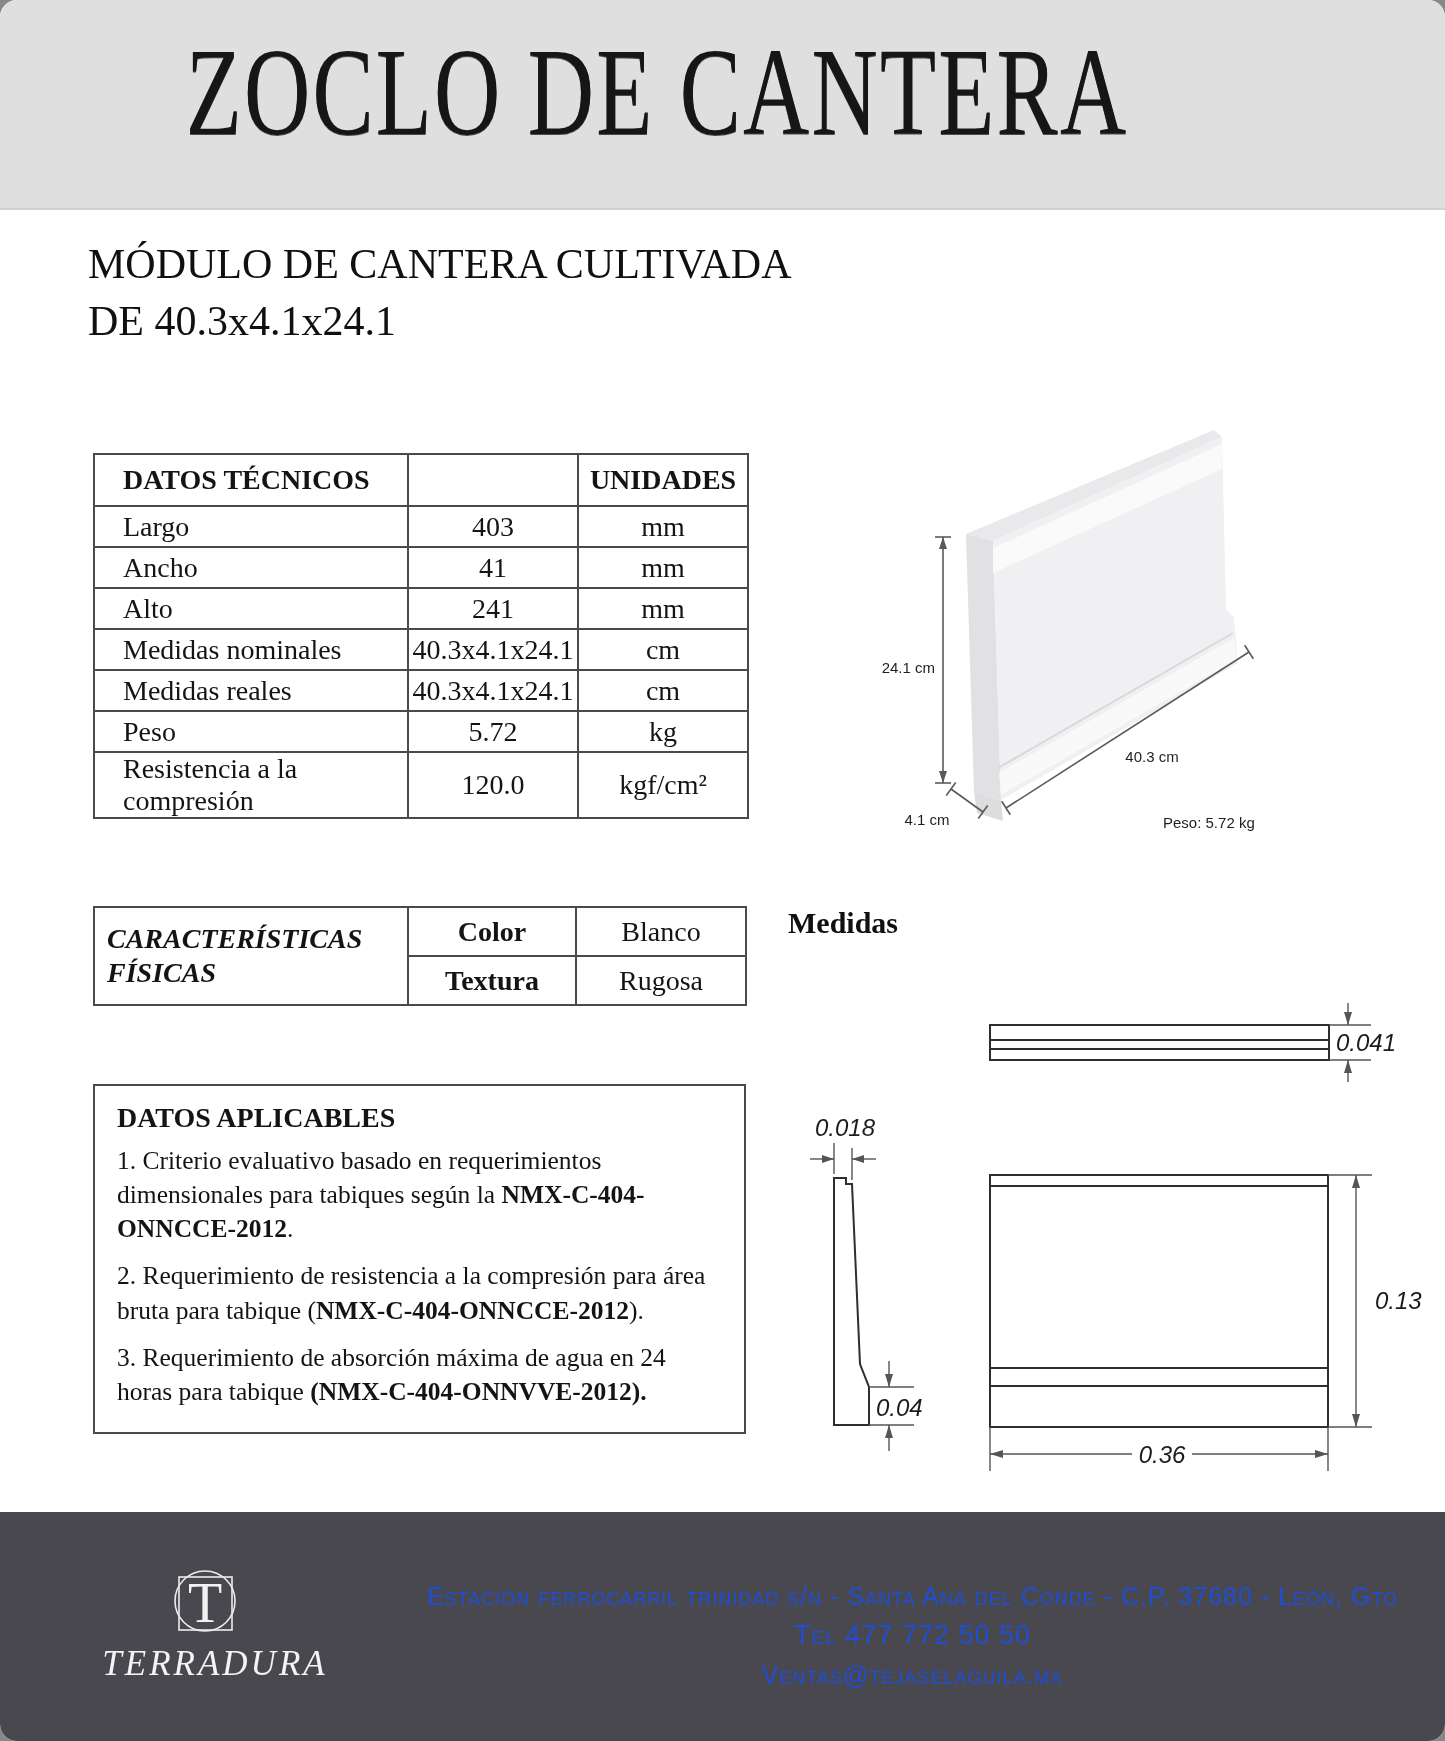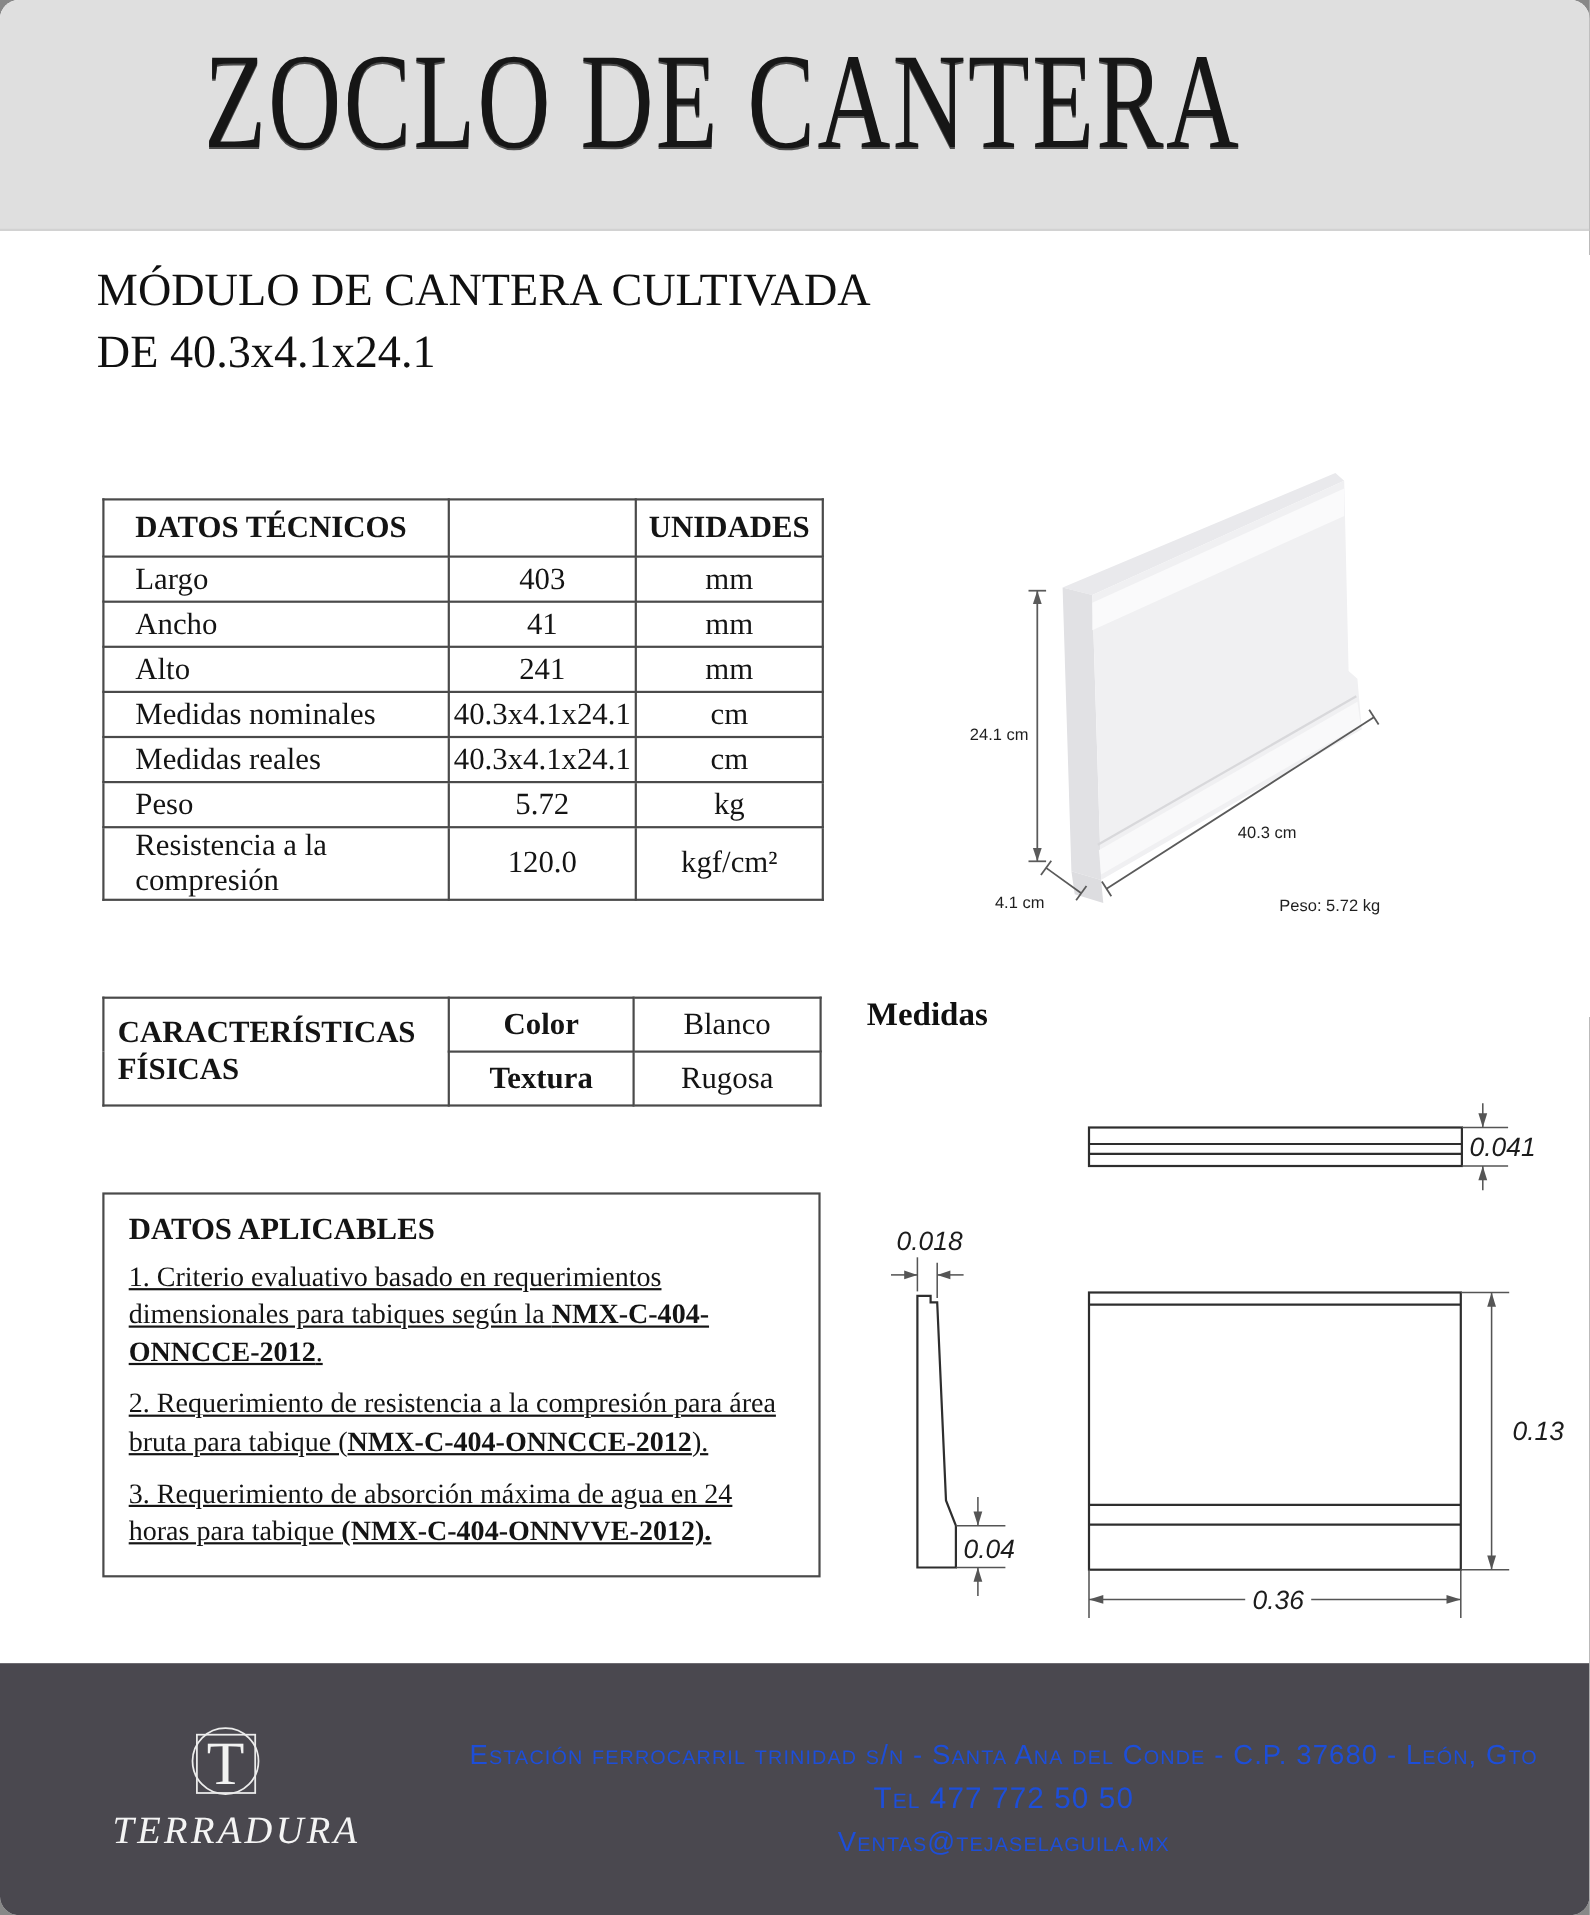--- a/index.html
+++ b/index.html
@@ -24,29 +24,29 @@
   td,th{border:2px solid #4a4a4a;font-weight:normal;padding:0;}
   .tech{left:93px;top:453px;width:654px;font-size:28px;}
   .tech col.c1{width:314px}.tech col.c2{width:170px}.tech col.c3{width:170px}
   .tech .hrow td{height:50px;font-weight:bold;}
   .tech td{height:39px;}
   .cell-label{text-align:left;padding-left:28px;}
   .cell-mid,.cell-unit{text-align:center;}
   .phys{left:93px;top:906px;width:652px;font-size:28px;}
   .phys col.c1{width:314px}.phys col.c2{width:168px}.phys col.c3{width:170px}
   .phys td{height:47px;text-align:center;}
-  .phys .span-cell{text-align:left;padding-left:12px;font-weight:bold;line-height:1.2;}
+  .phys .span-cell{text-align:left;padding-left:12px;font-weight:bold;line-height:1.2;font-style:italic;}
   .phys .prop{font-weight:bold;}
   
   .medidas-heading{position:absolute;left:788px;top:906px;font-size:30px;font-weight:bold;color:#101010;}
   
   .normas{position:absolute;left:93px;top:1084px;width:653px;box-sizing:border-box;
     border:2px solid #4a4a4a;padding:16px 20px 10px 22px;background:#fff;}
   .normas h3{margin:0 0 10px 0;font-size:28px;font-weight:bold;}
-  .normas p{margin:0 0 13px 0;font-size:25.5px;line-height:1.34;text-decoration:underline;}
+  .normas p{margin:0 0 13px 0;font-size:25.5px;line-height:1.34;}
   .normas strong{font-weight:bold;}
   
   svg{position:absolute;overflow:visible;}
   .dimtext{font-family:"Liberation Sans",sans-serif;font-style:italic;font-size:24px;fill:#1c1c1c;}
   .phototext{font-family:"Liberation Sans",sans-serif;font-size:15px;fill:#1f1f1f;}
   
   .footer{position:absolute;left:0;top:1512px;width:1445px;height:229px;background:#4a484f;}
   .brand-name{position:absolute;left:75px;top:1644px;width:280px;text-align:center;
     font-family:"Liberation Serif",serif;font-size:35px;letter-spacing:3px;color:#f4f4f4;font-style:italic;}
   .contact{position:absolute;left:395px;top:1577px;width:1035px;text-align:center;

